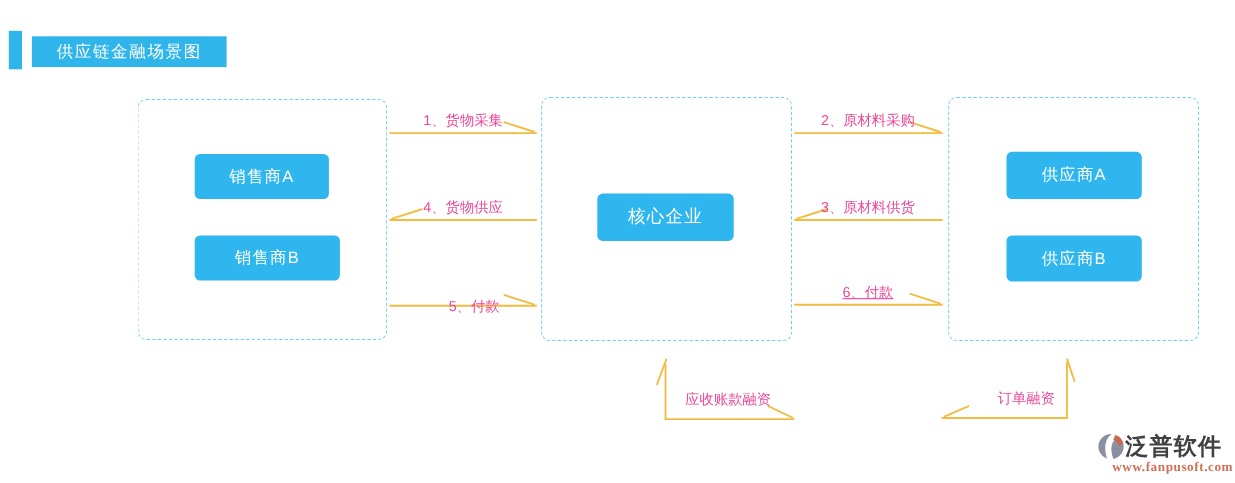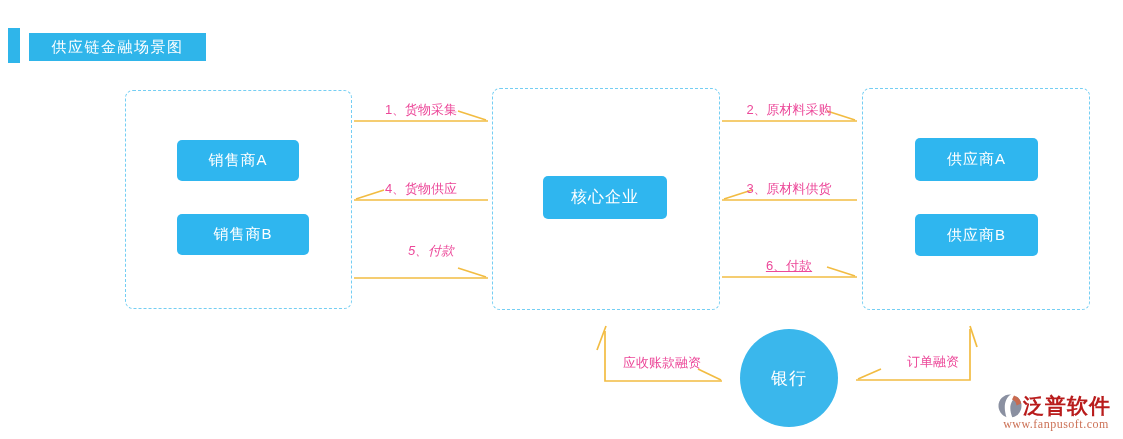--- a/index.html
+++ b/index.html
@@ -31,38 +31,38 @@
   
   .bank{
     position:absolute;left:740px;top:329px;width:98px;height:98px;border-radius:50%;
     background:#3ab7ec;color:#fff;display:flex;align-items:center;justify-content:center;
     font-size:17px;letter-spacing:1px;
   }
   
   .flow-label{position:absolute;color:#ec4899;font-size:13px;text-align:center;white-space:nowrap;}
   .fl-1{left:351px;top:101px;width:140px;}
   .fl-4{left:351px;top:180px;width:140px;}
-  .fl-5{left:351px;top:242px;width:160px;font-style:italic;}
+  .fl-5{left:351px;top:270px;width:160px;}
   .fl-2{left:719px;top:101px;width:140px;}
   .fl-3{left:719px;top:180px;width:140px;}
   .fl-6{left:719px;top:257px;width:140px;text-decoration:underline;}
   .fl-recv{left:600px;top:354px;width:124px;}
   .fl-order{left:873px;top:353px;width:120px;}
   
   .arrows{position:absolute;left:0;top:0;pointer-events:none;}
   .arrows line,.arrows polyline{stroke:#f2bc42;stroke-width:1.7;fill:none;}
   
   .logo-icon{position:absolute;left:998px;top:394px;width:24px;height:24px;}
   .logo-name{
     position:absolute;left:1023px;top:392px;width:100px;height:25px;
-    color:#b91c1c;font-size:21px;font-weight:600;letter-spacing:1px;white-space:nowrap;
+    color:#404040;font-size:21px;font-weight:600;letter-spacing:1px;white-space:nowrap;
   }
   .logo-url{
-    position:absolute;left:991px;top:417px;width:130px;text-align:center;
-    color:#cc7257;font-size:12px;font-weight:normal;letter-spacing:0.5px;
+    position:absolute;left:991px;top:417px;width:130px;text-align:right;
+    color:#cc7257;font-size:12px;font-weight:bold;letter-spacing:0.5px;
     font-family:"Liberation Serif","DejaVu Serif",serif;white-space:nowrap;
   }
 </style>
 </head>
 <body>
 
 <div class="canvas">
 
   <div class="accent-bar"></div>
   <div class="title-badge">供应链金融场景图</div>
@@ -114,21 +114,20 @@
       <line x1="970" y1="326" x2="977" y2="347"></line>
       <line x1="881" y1="369" x2="858" y2="379"></line>
     </g>
   </svg>
 
   <div class="node n-seller-a">销售商A</div>
   <div class="node n-seller-b">销售商B</div>
   <div class="node n-core">核心企业</div>
   <div class="node n-supplier-a">供应商A</div>
   <div class="node n-supplier-b">供应商B</div>
-  <div class="bank">银行</div>
 
   <div class="flow-label fl-1">1、货物采集</div>
   <div class="flow-label fl-4">4、货物供应</div>
   <div class="flow-label fl-5">5、付款</div>
   <div class="flow-label fl-2">2、原材料采购</div>
   <div class="flow-label fl-3">3、原材料供货</div>
   <div class="flow-label fl-6">6、付款</div>
   <div class="flow-label fl-recv">应收账款融资</div>
   <div class="flow-label fl-order">订单融资</div>
 

